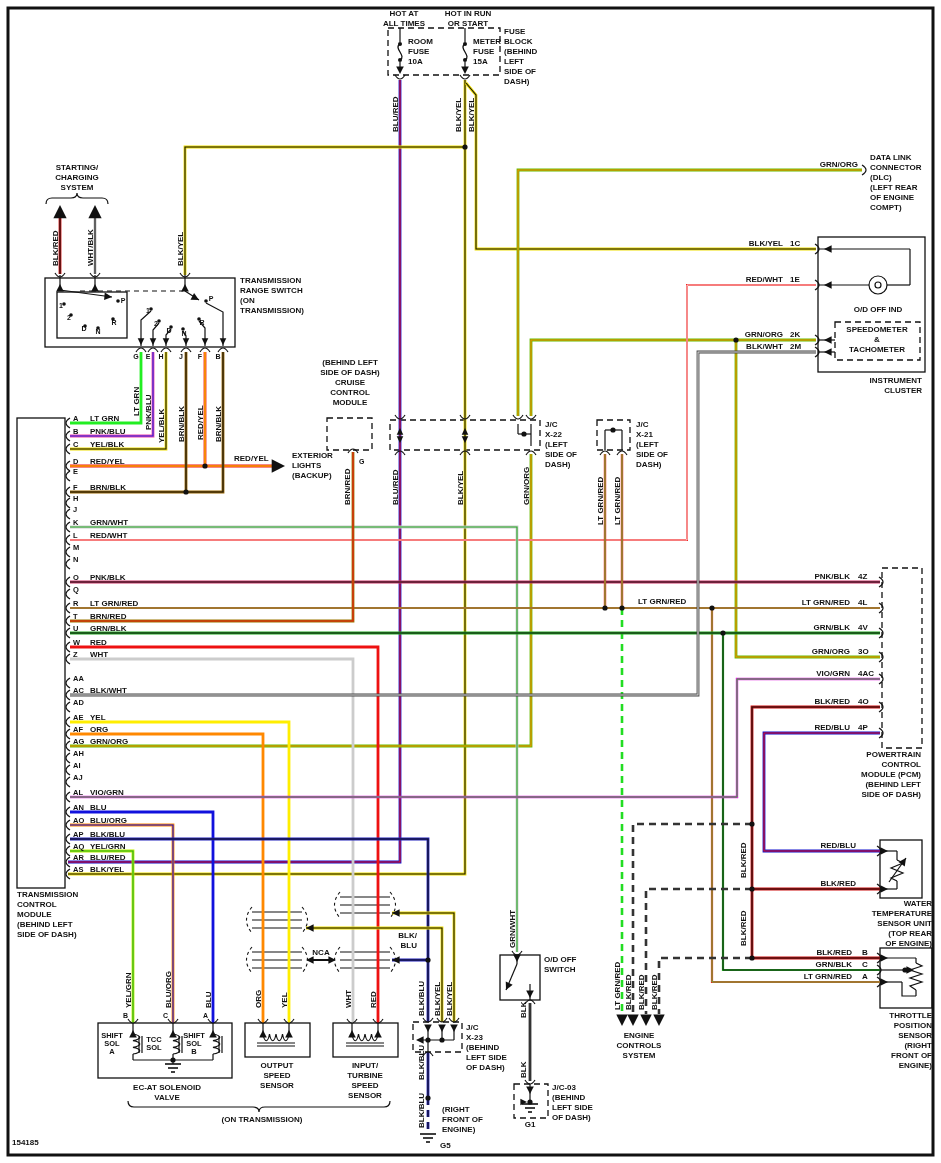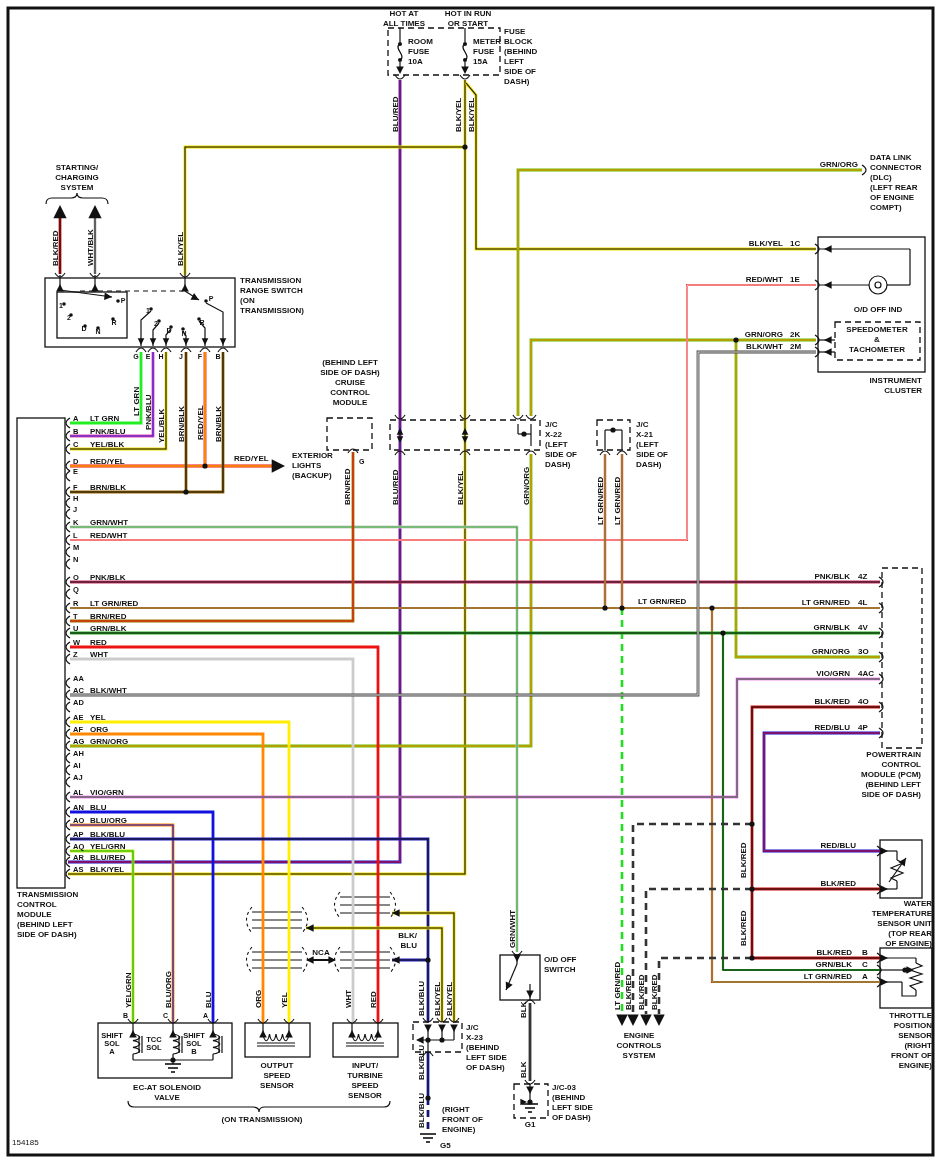--- a/index.html
+++ b/index.html
@@ -1,19 +1,19 @@
 <!DOCTYPE html>
 <html><head>
 <meta charset="utf-8">
 <style>
   html,body{margin:0;padding:0;background:#fff;}
   .stage{position:relative;width:941px;height:1163px;background:#fff;
          font-family:"Liberation Sans",sans-serif;}
   svg text{font-family:"Liberation Sans","DejaVu Sans",sans-serif;font-weight:bold;fill:#111;}
-  #fig-num{position:absolute;left:12px;top:1138px;font-size:8px;font-weight:normal;color:#111;}
+  #fig-num{position:absolute;left:12px;top:1138px;font-size:8px;font-weight:bold;color:#111;}
 </style>
 </head>
 <body>
 
 <div class="stage">
   <svg id="d" width="941" height="1163" viewBox="0 0 941 1163">
       <rect x="0" y="0" width="941" height="1163" fill="#ffffff"></rect>
       <rect x="8" y="8" width="925" height="1147" fill="none" stroke="#111" stroke-width="3"></rect>
       <rect x="388" y="28" width="112" height="47" fill="none" stroke="#111" stroke-width="1.3" stroke-dasharray="6,4"></rect>
       <rect x="45" y="278" width="190" height="69" fill="none" stroke="#111" stroke-width="1.3"></rect>

